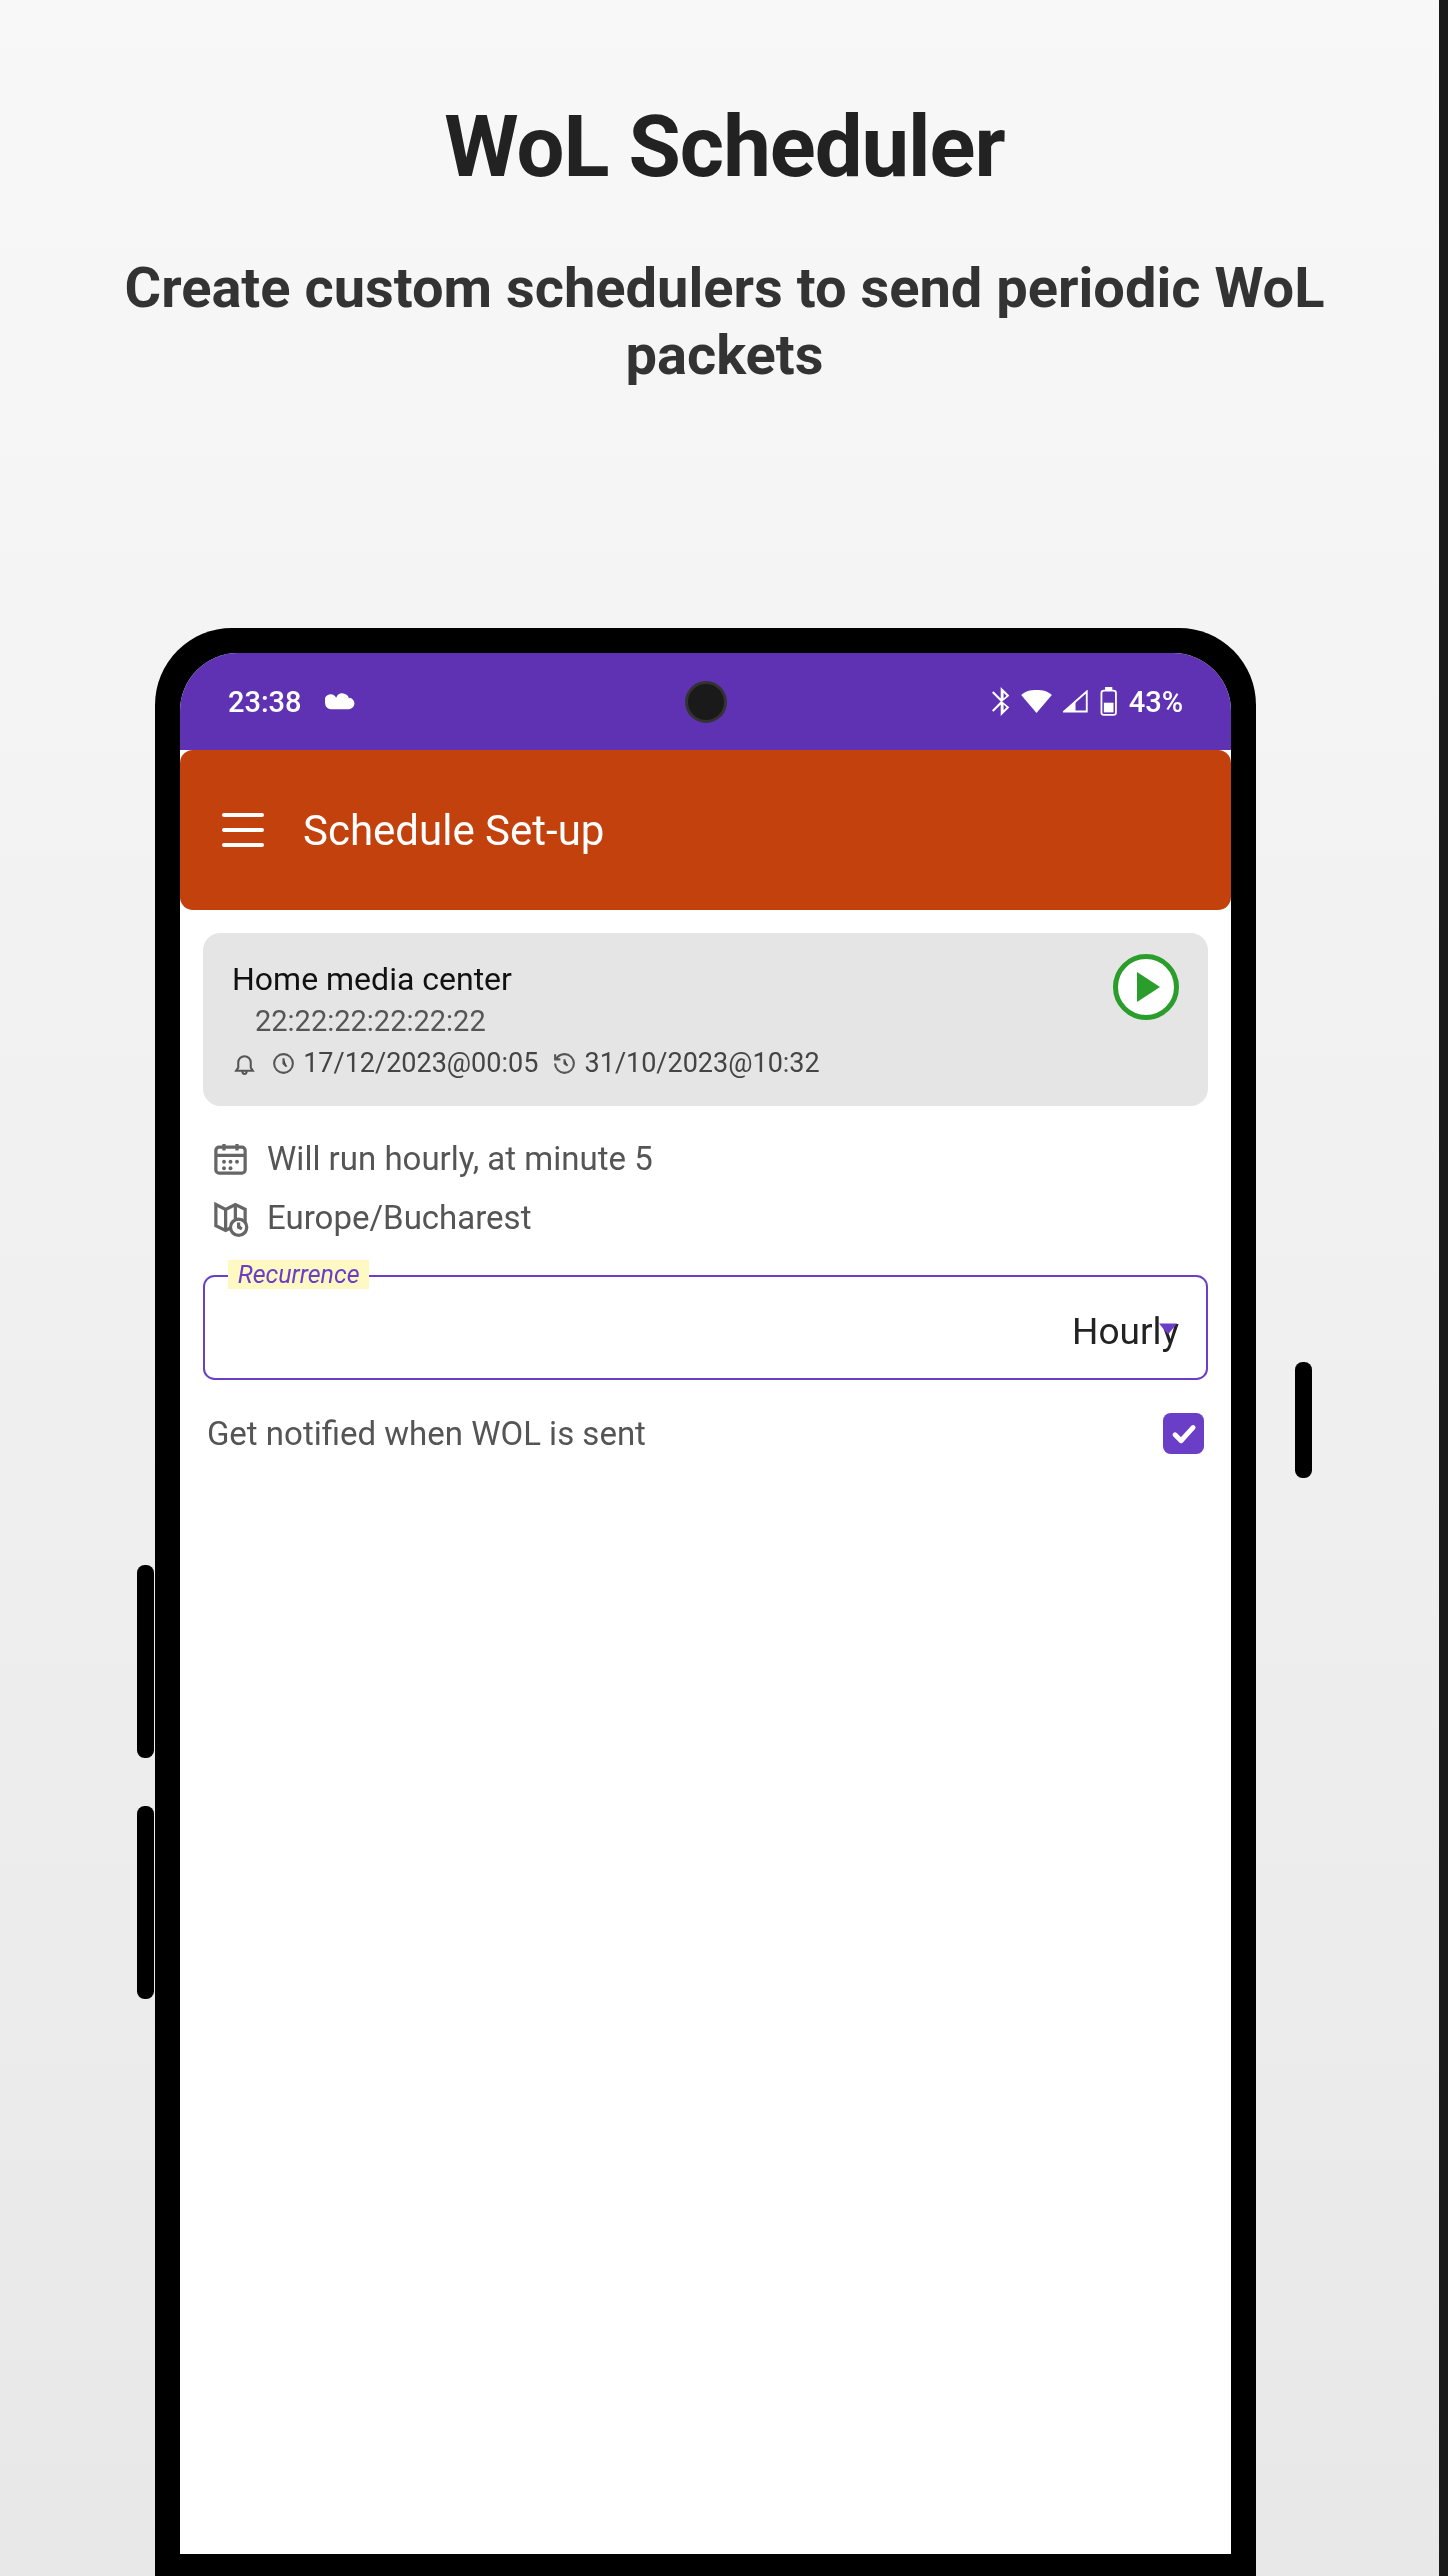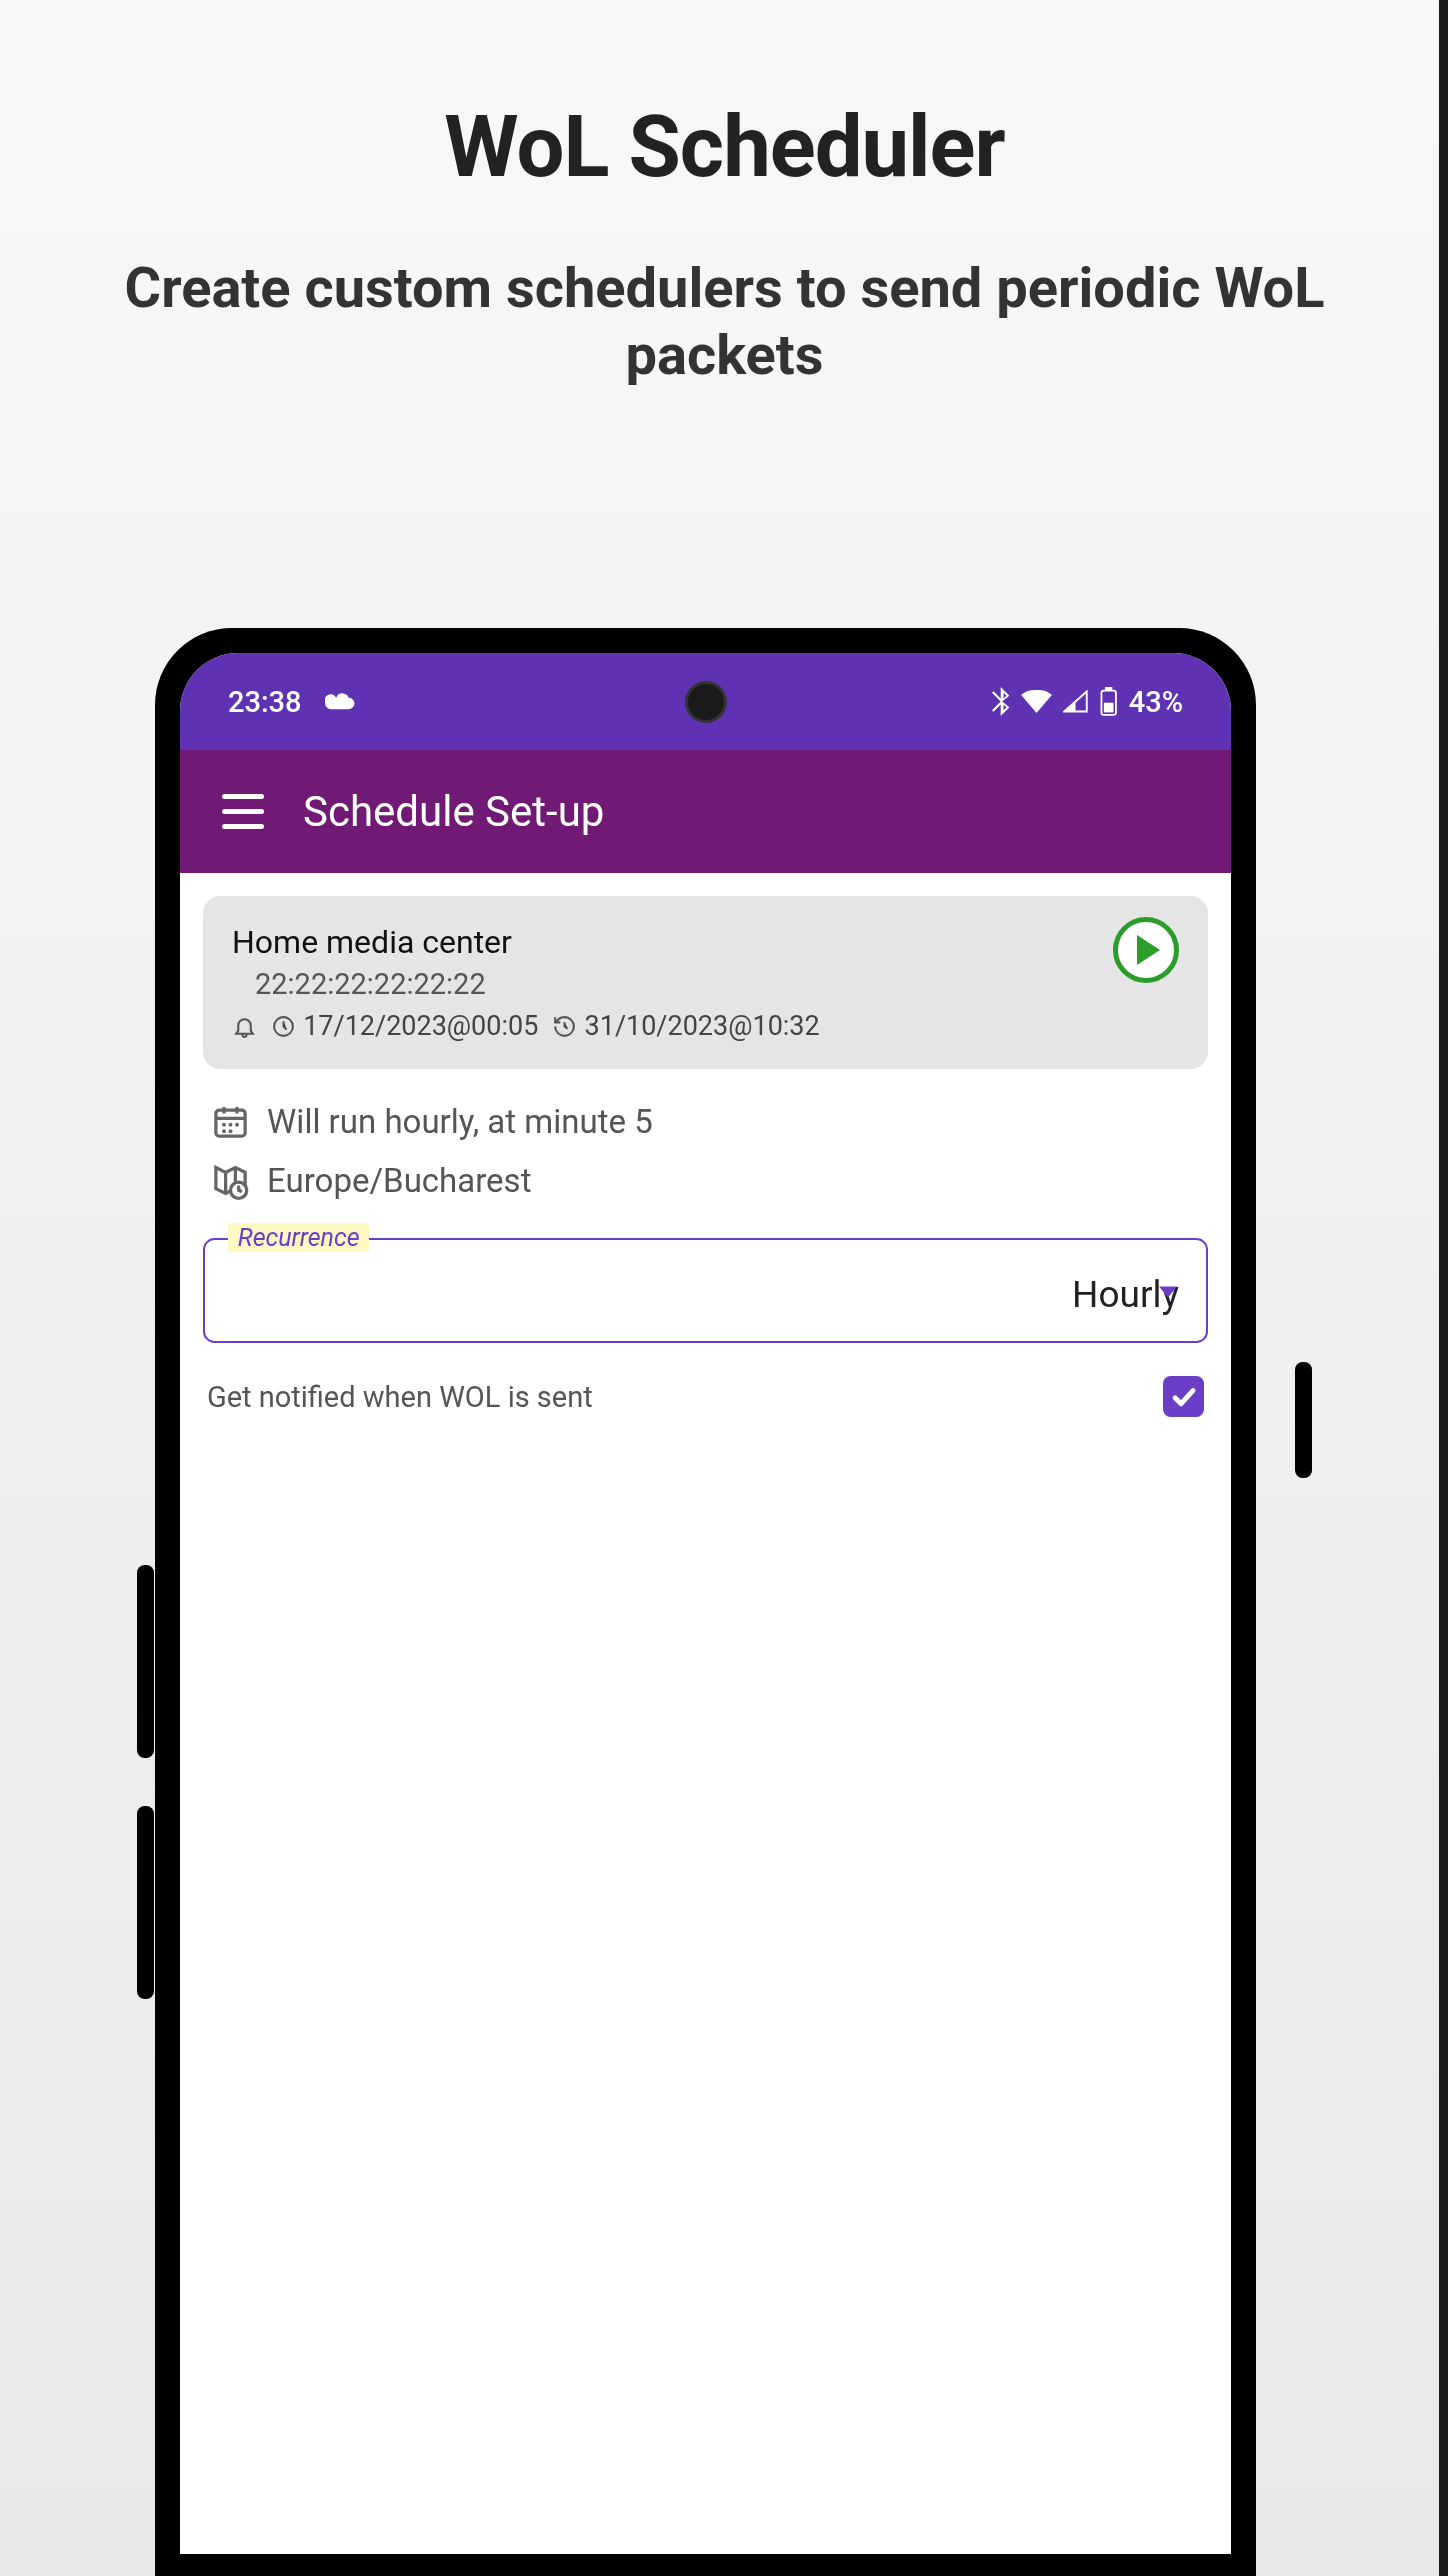--- a/index.html
+++ b/index.html
@@ -66,27 +66,28 @@
     left: 50%;
     top: 50%;
     transform: translate(-50%, -50%);
     width: 42px;
     height: 42px;
     background: #1a1a1a;
     border-radius: 50%;
     border: 3.9px solid #333;
   }
   .app-bar {
-    background: #701a75;
-    height: 123px;
+    background: #c2410c;
+    height: 160px;
     display: flex;
     align-items: center;
     padding: 0 42px;
     gap: 39px;
     color: #fff;
+    border-radius: 13px;
   }
   .hamburger {
     width: 42px;
     height: 35px;
     display: flex;
     flex-direction: column;
     justify-content: space-between;
     cursor: pointer;
   }
   .hamburger span {
@@ -191,21 +192,21 @@
     border-top: 11.6px solid #6b3ec7;
   }
   .notify-row {
     display: flex;
     align-items: center;
     justify-content: space-between;
     margin-top: 33px;
     padding: 0 3.9px;
   }
   .notify-label {
-    font-size: 29px;
+    font-size: 33px;
     color: #555;
   }
   .checkbox {
     width: 41px;
     height: 41px;
     background: #6b3ec7;
     border-radius: 7.7px;
     display: flex;
     align-items: center;
     justify-content: center;

